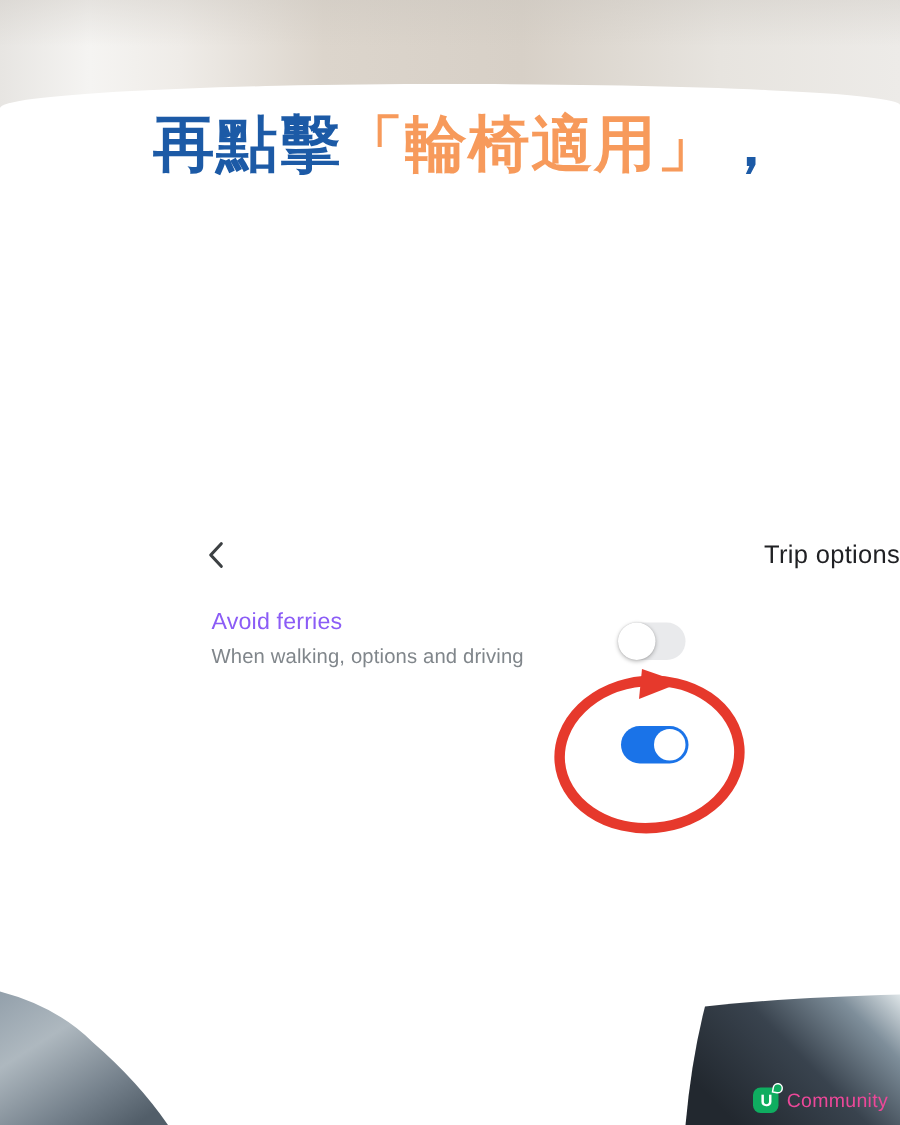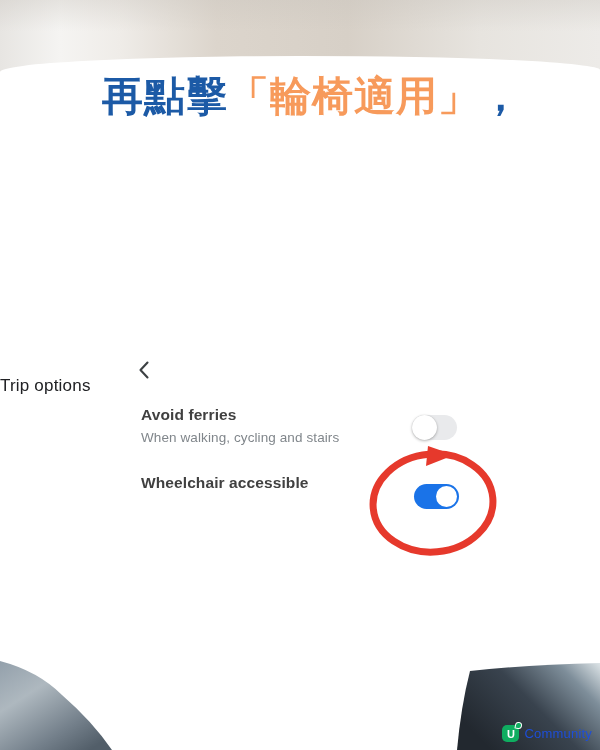--- a/index.html
+++ b/index.html
@@ -34,27 +34,27 @@
     text-align:center;z-index:3;
     font-weight:800;font-size:41px;line-height:49px;letter-spacing:1px;
   }
   .hl-line{white-space:nowrap;}
   .seg[data-color="blue"]{color:var(--headline_blue);}
   .seg[data-color="orange"]{color:var(--headline_orange);}
   
   .panel-header{position:absolute;top:356px;left:0;width:600px;height:30px;z-index:3;}
   .back-btn{position:absolute;left:133px;top:2px;width:26px;height:26px;cursor:pointer;}
   .panel-title{
-    position:absolute;left:0;top:20px;width:100%;text-align:left;
+    position:absolute;left:0;top:4px;width:100%;text-align:right;
     font-size:17px;color:#202124;letter-spacing:.2px;
   }
   .option-row{position:absolute;left:141px;width:320px;z-index:3;}
   .row-ferries{top:406px;}
   .row-wheelchair{top:474px;}
-  .opt-label{font-size:15.5px;color:#404040;letter-spacing:.1px;font-weight:bold;}
+  .opt-label{font-size:15.5px;color:#8b5cf6;letter-spacing:.1px;}
   .opt-desc{font-size:13.5px;color:#80868b;margin-top:6px;letter-spacing:.1px;}
   
   .toggle{position:absolute;width:45px;height:25px;border-radius:13px;z-index:3;cursor:pointer;}
   .toggle-ferries{left:412px;top:415px;}
   .toggle-wheelchair{left:414px;top:484px;}
   .toggle.off{background:#e9eaec;}
   .toggle.off .knob{
     position:absolute;left:0;top:0;width:25px;height:25px;border-radius:50%;
     background:#fff;box-shadow:0 1px 3px rgba(0,0,0,.28),0 0 1px rgba(0,0,0,.15);
   }
@@ -74,21 +74,21 @@
     position:relative;width:17px;height:17px;border-radius:5px;
     background:var(--badge_green);
     display:flex;align-items:center;justify-content:center;
     color:#fff;font-size:11px;font-weight:bold;
   }
   .logo-badge::after{
     content:"";position:absolute;top:-3px;right:-3px;width:7px;height:7px;
     background:var(--badge_green);border:1px solid #fff;
     border-radius:50% 50% 50% 0;transform:rotate(10deg);box-sizing:border-box;
   }
-  .logo-text{color:#1d4ed8;font-size:13px;font-weight:500;letter-spacing:.2px;}
+  .logo-text{color:#ec4899;font-size:13px;font-weight:500;letter-spacing:.2px;}
   svg{display:block;}
 </style>
 </head>
 <body>
 
 <div class="photo-top"></div>
 
 <div class="card"></div>
 
 <div class="corner-photo left">
@@ -131,28 +131,27 @@
       <svg width="24" height="24" viewBox="0 0 24 24">
         <polyline points="14.5,4.5 7.5,12 14.5,19.5" fill="none" stroke="#3c4043" stroke-width="2.1" stroke-linecap="round" stroke-linejoin="round"></polyline>
       </svg>
     </span>
   </div>
   <div class="panel-title">Trip options</div>
 </div>
 
 <div class="option-row row-ferries">
   <div class="opt-label">Avoid ferries</div>
-  <div class="opt-desc">When walking, cycling and stairs</div>
+  <div class="opt-desc">When walking, options and driving</div>
 </div>
 <div class="toggle toggle-ferries off">
   <div class="knob"></div>
 </div>
 
 <div class="option-row row-wheelchair">
-  <div class="opt-label">Wheelchair accessible</div>
 </div>
 <div class="toggle toggle-wheelchair on">
   <div class="knob"></div>
 </div>
 
 <div class="annotation">
   <svg width="152" height="128" viewBox="0 0 152 128">
     <ellipse cx="73" cy="65" rx="60" ry="49" fill="none" stroke-width="7" stroke-linecap="round" transform="rotate(-5 73 65)" stroke="#e6392c"></ellipse>
     <polygon points="68,8 94,17 66,28" fill="#e6392c"></polygon>
   </svg>

